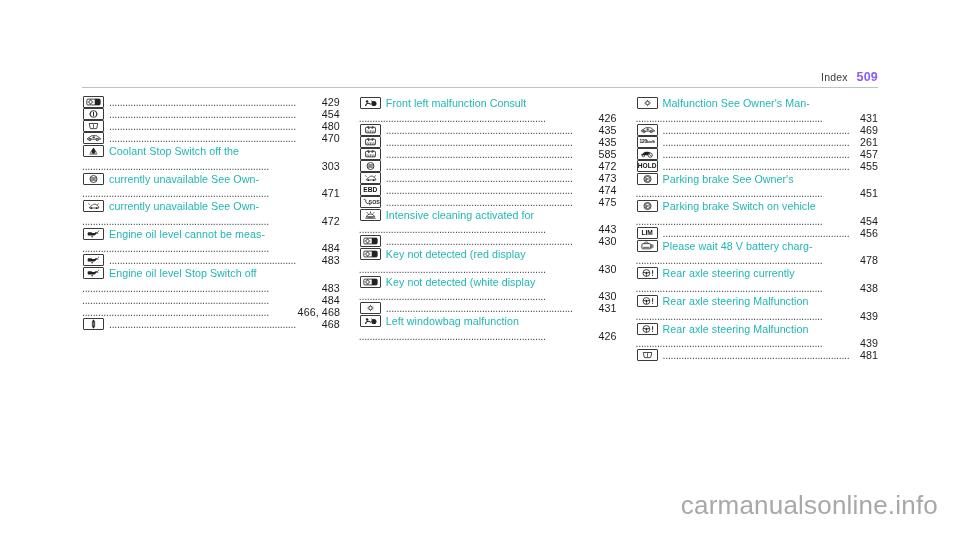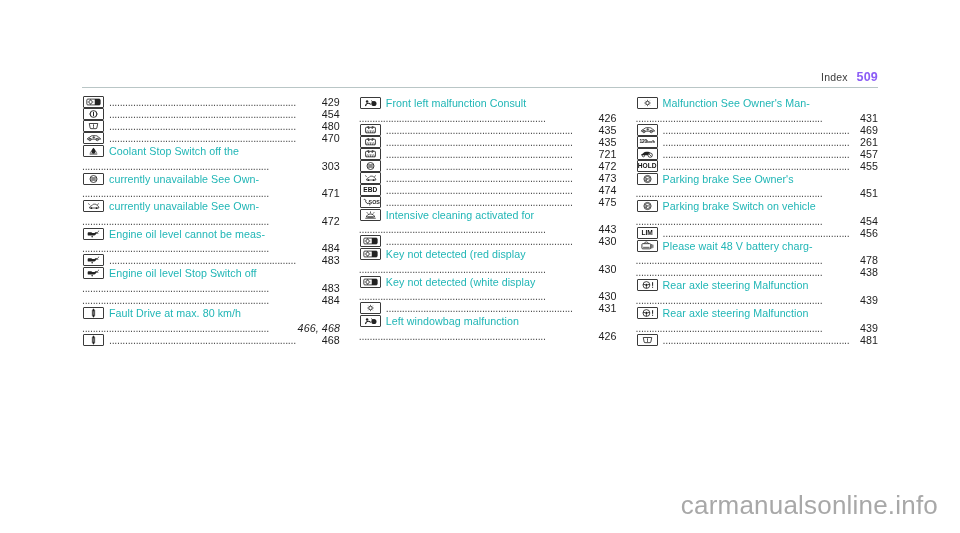--- a/index.html
+++ b/index.html
@@ -124,21 +124,21 @@
   }
   .row .num {
     flex: 0 0 auto;
     text-align: center;
     font-size: 10.7px;
     color: #1d1d1d;
     padding-left: 6px;
     min-width: 26px;
     letter-spacing: 0.1px;
   }
-  .row .num.wide { min-width: 50px; font-style: italic; }
+  .row .num.wide { min-width: 50px; }
   .firstline {
     font-size: 10.7px;
     color: #21b6b6;
     line-height: 15.6px;
     letter-spacing: 0.05px;
     white-space: nowrap;
   }
   .firstline .ic { margin-right: 5px; }
 
   
@@ -285,25 +285,20 @@
         </div>
       </div>
       <div class="entry">
         <div class="row">
           <div class="lead" style="font-size: 0px;"><span class="txt">off the vehicle</span></div>
           <div class="fill">......................................................................</div>
           <div class="num">484</div>
         </div>
       </div>
       <div class="entry">
-        <div class="firstline"><span class="ic"><svg viewBox="0 0 21 12" xmlns="http://www.w3.org/2000/svg">
-              <rect x="9.1" y="1.8" width="2.8" height="8.4" rx="1.3" fill="#6e6e6e" stroke="#222" stroke-width="0.8"></rect>
-              <rect x="9.9" y="0.9" width="1.2" height="3" fill="#222"></rect>
-              <rect x="9.9" y="8.2" width="1.2" height="3" fill="#222"></rect>
-            </svg></span><span>Fault Drive at max. 80 km/h</span></div>
         <div class="row">
           <div class="lead" style="font-size: 0px;"><span class="txt"></span></div>
           <div class="fill">......................................................................</div>
           <div class="num wide">466, 468</div>
         </div>
       </div>
       <div class="entry">
         <div class="row">
           <div class="lead" style="font-size: 0px;"><span class="ic"><svg viewBox="0 0 21 12" xmlns="http://www.w3.org/2000/svg">
                 <rect x="9.1" y="1.8" width="2.8" height="8.4" rx="1.3" fill="#6e6e6e" stroke="#222" stroke-width="0.8"></rect>
@@ -358,21 +353,21 @@
       <div class="entry">
         <div class="row">
           <div class="lead" style="font-size: 0px;"><span class="ic"><svg viewBox="0 0 21 12" xmlns="http://www.w3.org/2000/svg">
                 <rect x="4.6" y="2.8" width="11.8" height="6.6" rx="0.8" fill="none" stroke="#222" stroke-width="1"></rect>
                 <rect x="6.8" y="1.6" width="2.1" height="1.3" fill="#222"></rect>
                 <rect x="12" y="1.6" width="2.1" height="1.3" fill="#222"></rect>
                 <path d="M7.6 4.2 h1.6 M8.4 3.4 v1.6 M11.8 4.2 h1.6" stroke="#222" stroke-width="0.8"></path>
                 <path d="M5.6 9.4 l1.3 -3 M8 9.4 l0.8 -3 M10.5 9.4 v-3 M13 9.4 l-0.8 -3 M15.4 9.4 l-1.3 -3" stroke="#222" stroke-width="0.7"></path>
               </svg></span><span class="txt">inoperative See Owner's Man.</span></div>
           <div class="fill">......................................................................</div>
-          <div class="num">721</div>
+          <div class="num">585</div>
         </div>
       </div>
       <div class="entry">
         <div class="row">
           <div class="lead" style="font-size: 0px;"><span class="ic"><svg viewBox="0 0 21 12" xmlns="http://www.w3.org/2000/svg">
                 <circle cx="10.5" cy="6" r="4.2" fill="none" stroke="#222" stroke-width="1"></circle>
                 <path d="M6.6 4.6 h7.8 M6.6 7.4 h7.8" stroke="#222" stroke-width="0.9"></path>
                 <path d="M8 6 h5" stroke="#222" stroke-width="0.9"></path>
               </svg></span><span class="txt">inoperative See Owner's Manual</span></div>
           <div class="fill">......................................................................</div>
@@ -571,20 +566,27 @@
               <path d="M5.2 7.6 h7.8" stroke="#222" stroke-width="0.9"></path>
               <path d="M15.6 3.6 v5.4 M17 4.4 v3.8" stroke="#222" stroke-width="0.9"></path>
             </svg></span><span>Please wait 48 V battery charg-</span></div>
         <div class="row">
           <div class="lead" style="font-size: 0px;"><span class="txt">ing</span></div>
           <div class="fill">......................................................................</div>
           <div class="num">478</div>
         </div>
       </div>
       <div class="entry">
+        <div class="firstline"><span class="ic"><svg viewBox="0 0 21 12" xmlns="http://www.w3.org/2000/svg">
+              <circle cx="9.2" cy="6" r="4.1" fill="none" stroke="#222" stroke-width="1"></circle>
+              <circle cx="9.2" cy="6" r="1.4" fill="#222"></circle>
+              <path d="M5.2 5.5 h2.6 M10.6 5.5 h2.6 M9.2 7.4 v2.6" stroke="#222" stroke-width="1"></path>
+              <rect x="16" y="2.6" width="1.2" height="4.4" fill="#222"></rect>
+              <rect x="16" y="8" width="1.2" height="1.4" fill="#222"></rect>
+            </svg></span><span>Rear axle steering currently</span></div>
         <div class="row">
           <div class="lead" style="font-size: 0px;"><span class="txt">malfunctioning</span></div>
           <div class="fill">......................................................................</div>
           <div class="num">438</div>
         </div>
       </div>
       <div class="entry">
         <div class="firstline"><span class="ic"><svg viewBox="0 0 21 12" xmlns="http://www.w3.org/2000/svg">
               <circle cx="9.2" cy="6" r="4.1" fill="none" stroke="#222" stroke-width="1"></circle>
               <circle cx="9.2" cy="6" r="1.4" fill="#222"></circle>

